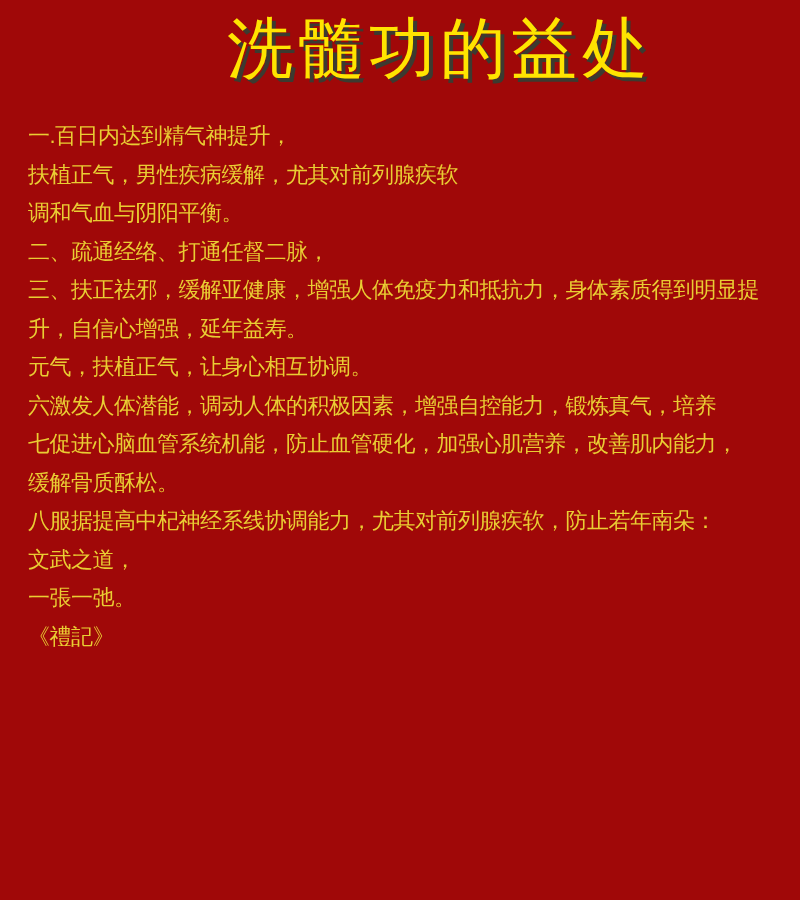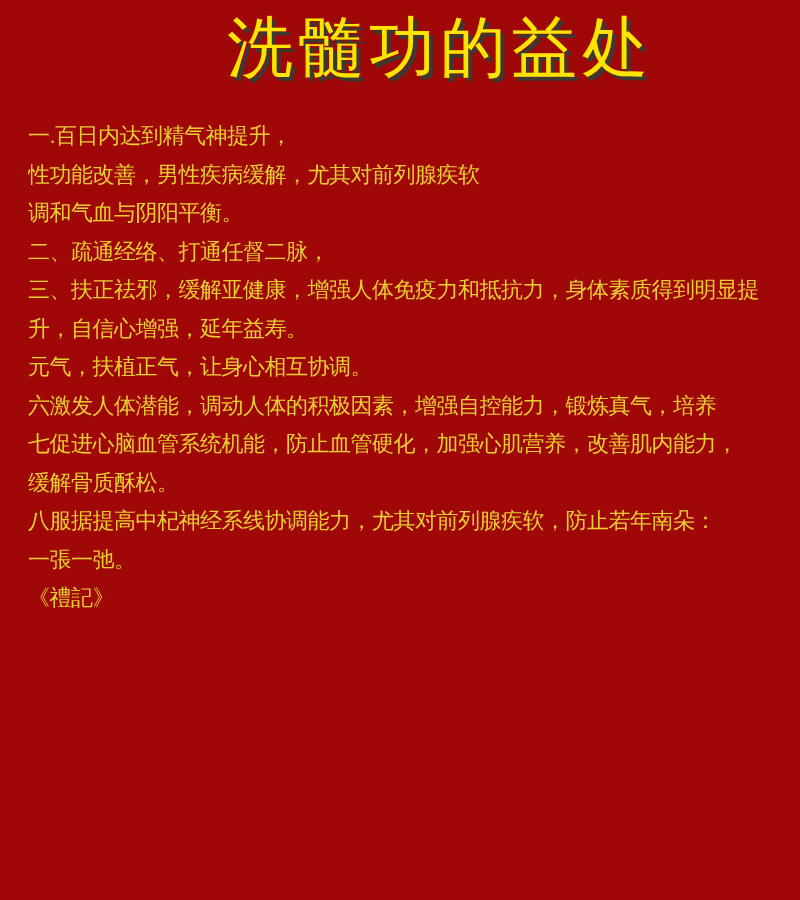--- a/index.html
+++ b/index.html
@@ -34,21 +34,20 @@
     box-sizing: border-box;
     padding-left: 80px;
     text-align: center;
     font-size: 66px;
     line-height: 88px;
     letter-spacing: 5px;
     font-weight: normal;
     color: var(--title-color);
     text-shadow: 4px 4px 0 var(--title-shadow);
     white-space: nowrap;
-    font-family: Liberation Serif, serif;
   }
   .body-text {
     position: absolute;
     left: 28px;
     top: 117px;
     width: 762px;
     color: var(--body-color);
     font-size: 22px;
     line-height: 38.5px;
     letter-spacing: -0.5px;
@@ -61,27 +60,28 @@
 </style>
 </head>
 <body>
 
 <div class="slide">
 
   <div class="slide-title">洗髓功的益处</div>
 
   <div class="body-text">
     <div class="body-line">一.百日内达到精气神提升，</div>
-    <div class="body-line">性功能改善，男性疾病缓解，尤其对前列腺疾软</div>
+    <div class="body-line">扶植正气，男性疾病缓解，尤其对前列腺疾软</div>
     <div class="body-line">调和气血与阴阳平衡。</div>
     <div class="body-line">二、疏通经络、打通任督二脉，</div>
     <div class="body-line">三、扶正祛邪，缓解亚健康，增强人体免疫力和抵抗力，身体素质得到明显提</div>
     <div class="body-line">升，自信心增强，延年益寿。</div>
     <div class="body-line">元气，扶植正气，让身心相互协调。</div>
     <div class="body-line">六激发人体潜能，调动人体的积极因素，增强自控能力，锻炼真气，培养</div>
     <div class="body-line">七促进心脑血管系统机能，防止血管硬化，加强心肌营养，改善肌内能力，</div>
     <div class="body-line">缓解骨质酥松。</div>
     <div class="body-line">八服据提高中杞神经系线协调能力，尤其对前列腺疾软，防止若年南朵：</div>
+    <div class="body-line">文武之道，</div>
     <div class="body-line">一張一弛。</div>
     <div class="body-line">《禮記》</div>
   </div>
 
 </div>
 
 </body></html>

